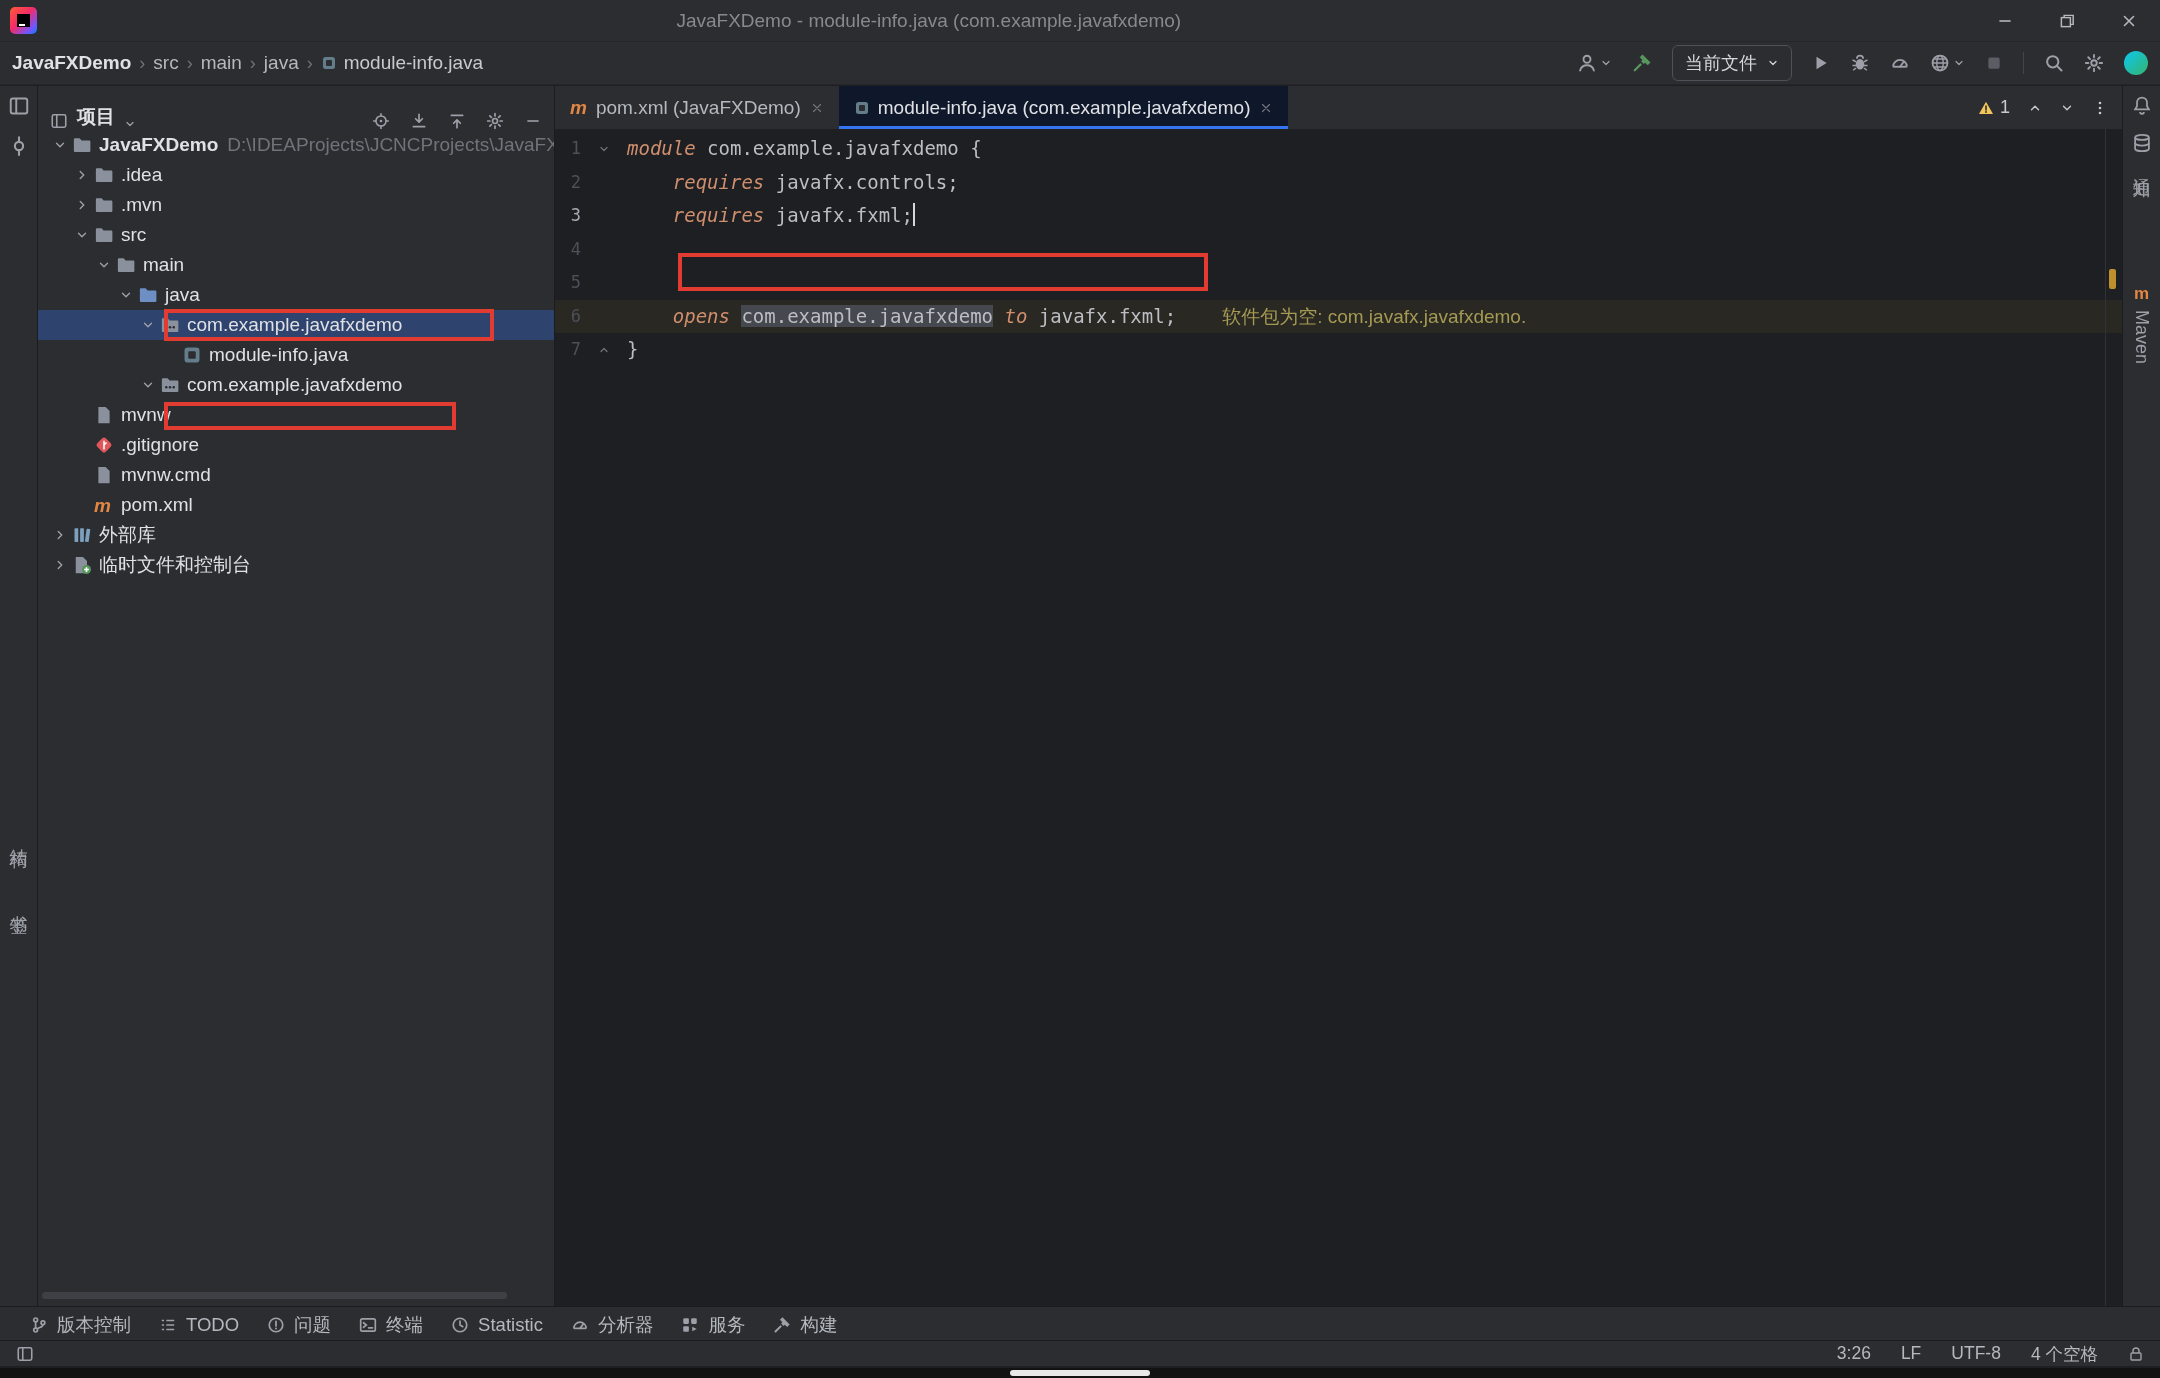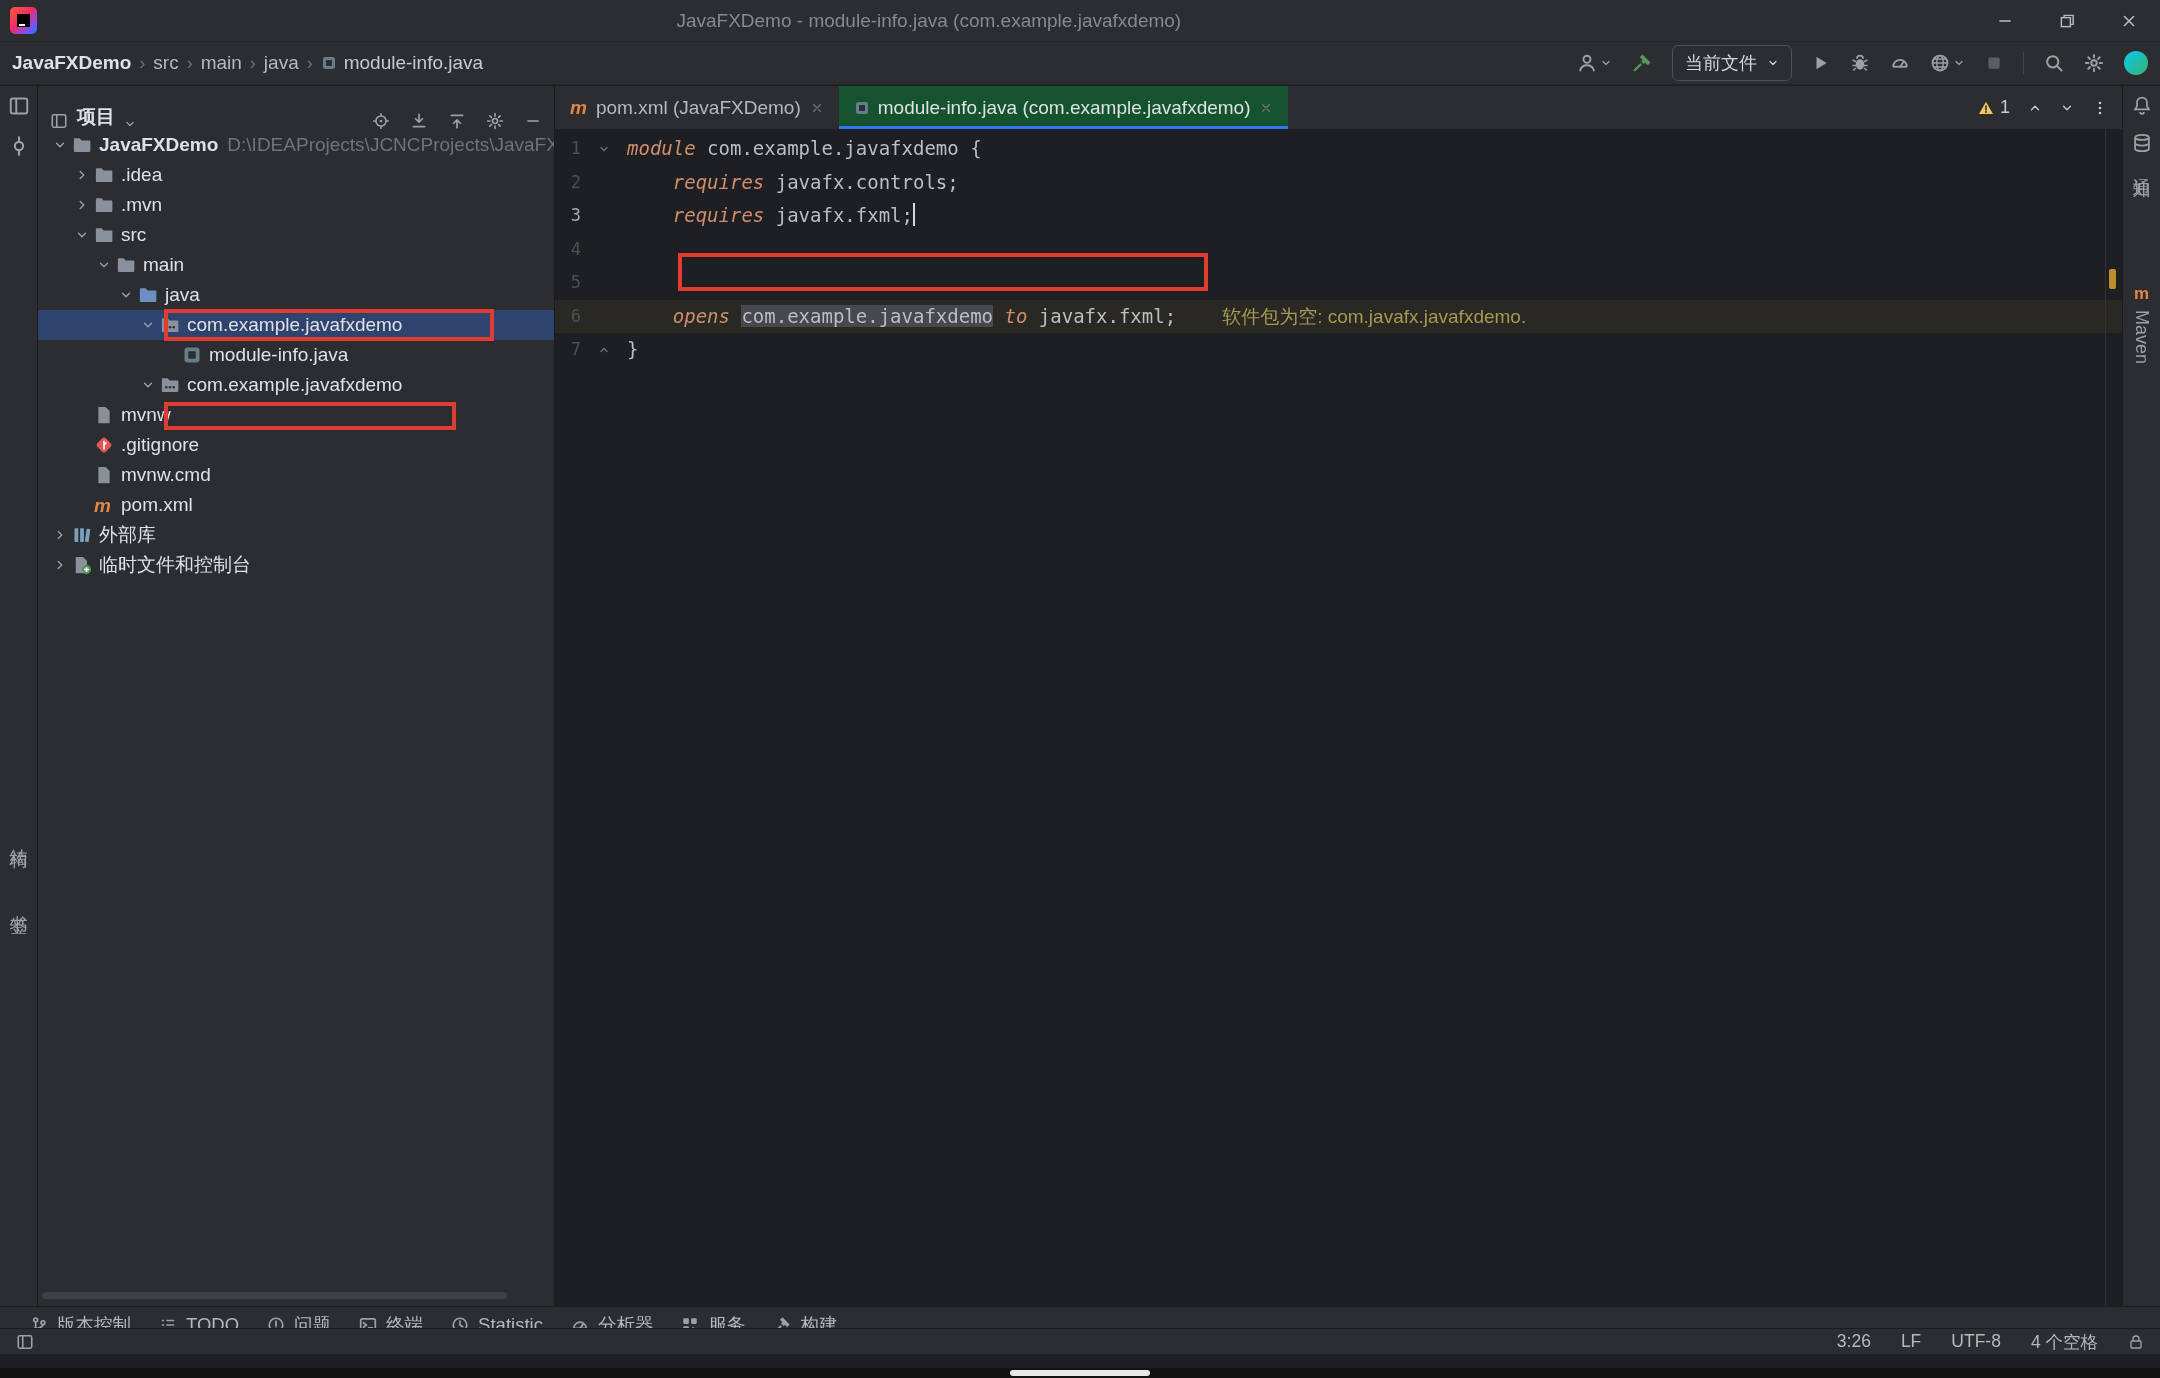--- a/index.html
+++ b/index.html
@@ -63,21 +63,21 @@
   .tpath{color:var(--faint);margin-left:9px;overflow:hidden;}
   .c-folder{color:#8a919c;} .c-java{color:#6d8fc4;} .c-res{color:#b3a45d;} .c-file{color:#8a919c;} .c-lib{color:#7ca0be;}
   .m-letter{color:#e28743;font-weight:700;font-style:italic;font-size:19px;line-height:1;}
   .hscroll{position:absolute;left:4px;top:1206px;width:465px;height:7px;border-radius:4px;background:#4e5157;opacity:.55;}
   .red-box{position:absolute;border:4px solid var(--red);background:transparent;}
 
   
   .editor{flex:1;min-width:0;display:flex;flex-direction:column;background:var(--bg-editor);position:relative;}
   .tabbar{height:43px;background:var(--bg-panel);display:flex;align-items:stretch;flex:none;}
   .tab{display:flex;align-items:center;gap:9px;padding:0 15px;font-size:19px;color:#b4b8bf;}
-  .tab.active{background:#14532d;color:var(--text);box-shadow:inset 0 -3px 0 var(--accent);gap:8px;}
+  .tab.active{background:#0f172a;color:var(--text);box-shadow:inset 0 -3px 0 var(--accent);gap:8px;}
   .tab-close{color:var(--faint);display:flex;}
   .inspect{margin-left:auto;display:flex;align-items:center;gap:18px;padding-right:14px;color:#c7c9ce;font-size:18px;}
   .inspect .grp{display:flex;align-items:center;gap:6px;}
   .codearea{flex:1;position:relative;padding-top:3px;font-family:"DejaVu Sans Mono","Liberation Mono",monospace;font-size:19px;}
   .codeline{display:flex;height:33.5px;line-height:33.5px;}
   .codeline.warnline{background:rgba(160,132,48,.10);}
   .ln{flex:none;width:26px;text-align:right;color:#4b5059;font-size:17px;}
   .ln.cur{color:#a8abb3;}
   .foldc{flex:none;width:46px;display:flex;align-items:center;justify-content:center;color:var(--faint);}
   .src{white-space:pre;color:var(--code);}
@@ -85,21 +85,21 @@
   .hl{background:#45484e;}
   .caret{display:inline-block;width:2px;height:23px;background:#d4d7dd;vertical-align:-4px;}
   .hint{margin-left:46px;color:var(--hint);font-family:"Liberation Sans","DejaVu Sans",sans-serif;}
   .sb-line{position:absolute;top:0;bottom:0;right:16px;width:1px;background:#303237;}
   .stripe-mark{position:absolute;right:6px;top:140px;width:7px;height:20px;border-radius:2px;background:#c08f2d;}
 
   
   .bbar{position:absolute;left:0;right:0;bottom:36px;height:36px;background:var(--bg-panel);border-top:1px solid var(--line);display:flex;align-items:center;padding-left:16px;}
   .bitem{display:flex;align-items:center;gap:9px;padding:0 14px;font-size:18.5px;color:#b4b8bf;}
   .bitem svg{color:var(--dim);}
-  .sbar{position:absolute;left:0;right:0;bottom:24px;height:26px;background:var(--bg-panel);border-top:1px solid var(--line);display:flex;align-items:center;padding:0 16px;font-size:17.5px;color:#b4b8bf;}
+  .sbar{position:absolute;left:0;right:0;bottom:12px;height:26px;background:var(--bg-panel);border-top:1px solid var(--line);display:flex;align-items:center;padding:0 16px;font-size:17.5px;color:#b4b8bf;}
   .sbar-right{margin-left:auto;display:flex;align-items:center;gap:30px;}
   .taskbar{position:absolute;left:0;right:0;bottom:0;height:10px;background:#121212;}
   .taskbar-pill{position:absolute;left:50%;top:2px;width:140px;height:6px;margin-left:-70px;border-radius:3px;background:#e8e8e8;}
 </style>
 </head>
 <body>
 
 <svg width="0" height="0" style="position:absolute">
 <defs>
 <symbol id="i-chevdown" viewBox="0 0 16 16">

